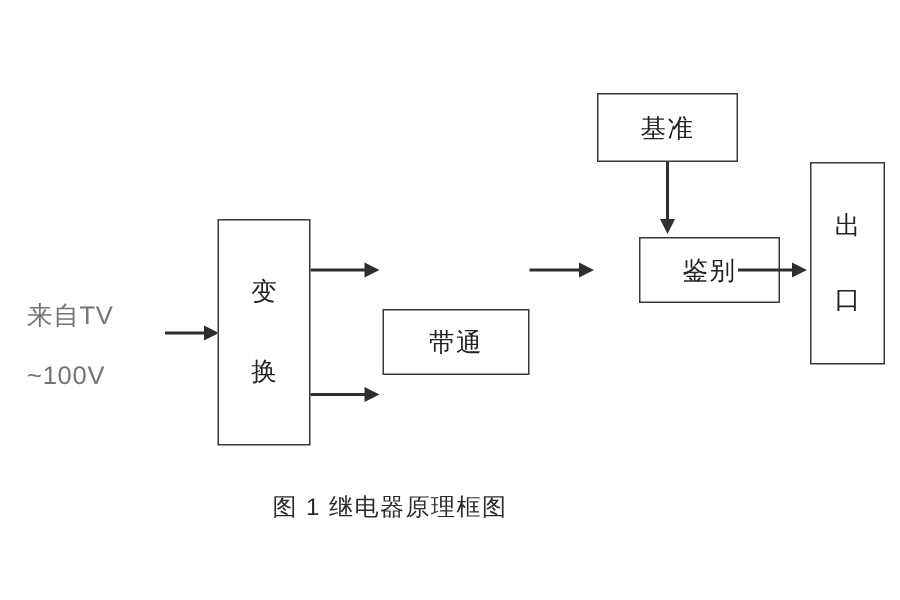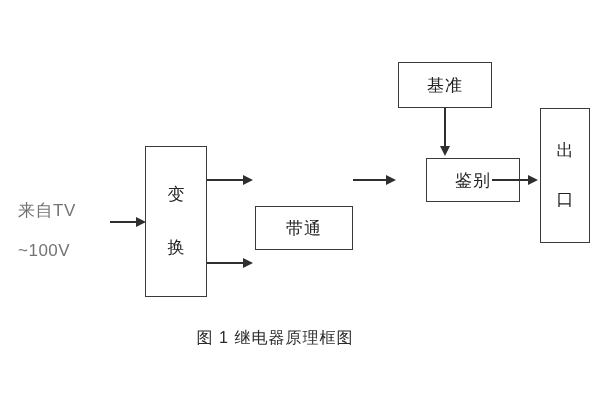--- a/index.html
+++ b/index.html
@@ -70,21 +70,20 @@
   }
 
   .caption {
     position: absolute;
     left: 0;
     width: 520px;
     text-align: center;
     color: #2b2b2b;
     font-size: 16px;
     letter-spacing: 1px;
-    padding-left: 15px;
   }
 </style>
 </head>
 <body>
 
 <div id="canvas">
 
   <div class="src-label" style="left:18px; top:199px;">来自TV</div>
   <div class="src-label" style="left:18px; top:241px;">~100V</div>
 

